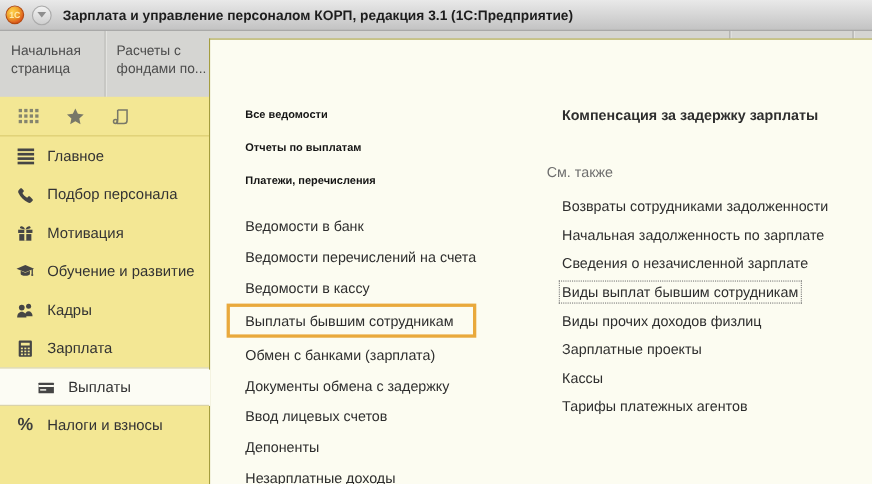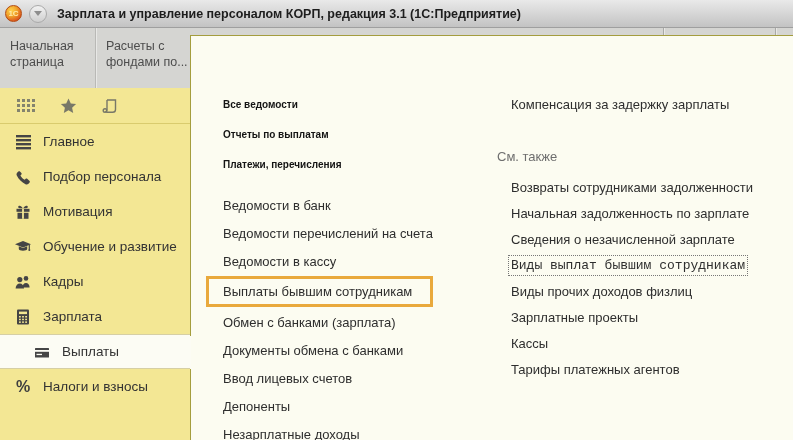--- a/index.html
+++ b/index.html
@@ -58,24 +58,24 @@
   .col2 { position:absolute; left:306px; top:53px; width:290px; }
   .mhead { height:30px; display:flex; align-items:center; font-size:10px;
     font-weight:bold; color:#141414; cursor:pointer; white-space:nowrap; }
   .mlink { height:28px; display:flex; align-items:center; font-size:13px;
     color:#2e2e2e; cursor:pointer; white-space:nowrap; }
   .col1 .links { margin-top:12px; }
   .mlink.hl { border:3px solid #e9a93c; padding:0 14px; margin-left:-17px;
     height:31px; margin-top:1px; margin-bottom:1px; }
   .col2 .mlink { height:26px; padding-left:14px; }
   .col2 .top-links { margin-bottom:24px; }
-  .col2 .top-links .mlink { height:30px; }
+  .col2 .top-links .mlink { height:30px;font-weight:bold; }
   .see-also { height:26px; display:flex; align-items:center; font-size:13px;
     color:#6e6e6e; margin-bottom:5px; }
-  .col2 .mlink.focus span { outline:1px dotted #777; outline-offset:2px;font-family:Liberation Mono, monospace; }
+  .col2 .mlink.focus span { outline:1px dotted #777; outline-offset:2px; }
   svg { display:block; }
 </style>
 </head>
 <body>
 
 <div class="titlebar">
   <div class="logo1c">
     <span>1С</span>
   </div>
   <div class="menubtn">
@@ -237,21 +237,21 @@
     <div class="mhead">Все ведомости</div>
     <div class="mhead">Отчеты по выплатам</div>
     <div class="mhead">Платежи, перечисления</div>
 
     <div class="links">
       <div class="mlink">Ведомости в банк</div>
       <div class="mlink">Ведомости перечислений на счета</div>
       <div class="mlink">Ведомости в кассу</div>
       <div class="mlink hl">Выплаты бывшим сотрудникам</div>
       <div class="mlink">Обмен с банками (зарплата)</div>
-      <div class="mlink">Документы обмена с банками</div>
+      <div class="mlink">Документы обмена с задержку</div>
       <div class="mlink">Ввод лицевых счетов</div>
       <div class="mlink">Депоненты</div>
       <div class="mlink">Незарплатные доходы</div>
     </div>
   </div>
 
   <div class="col2">
     <div class="top-links">
       <div class="mlink">Компенсация за задержку зарплаты</div>
     </div>

